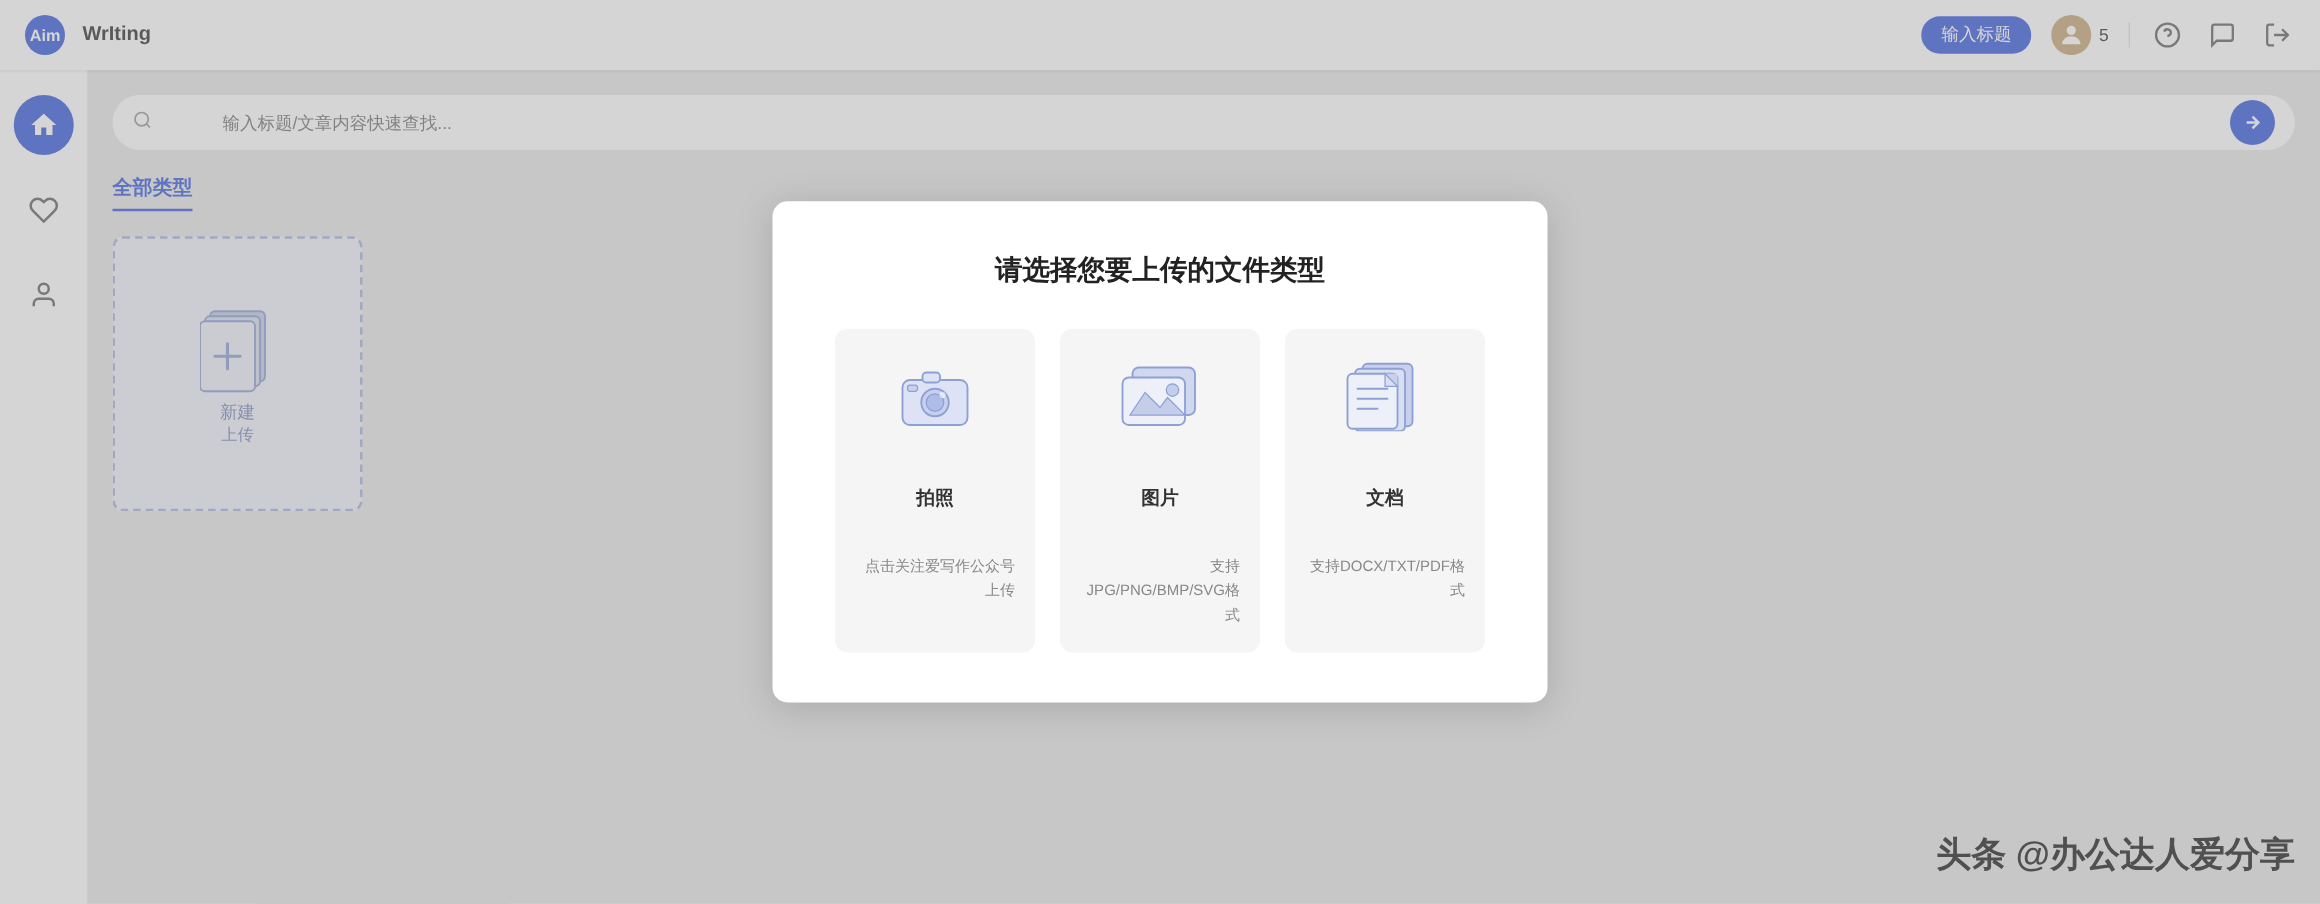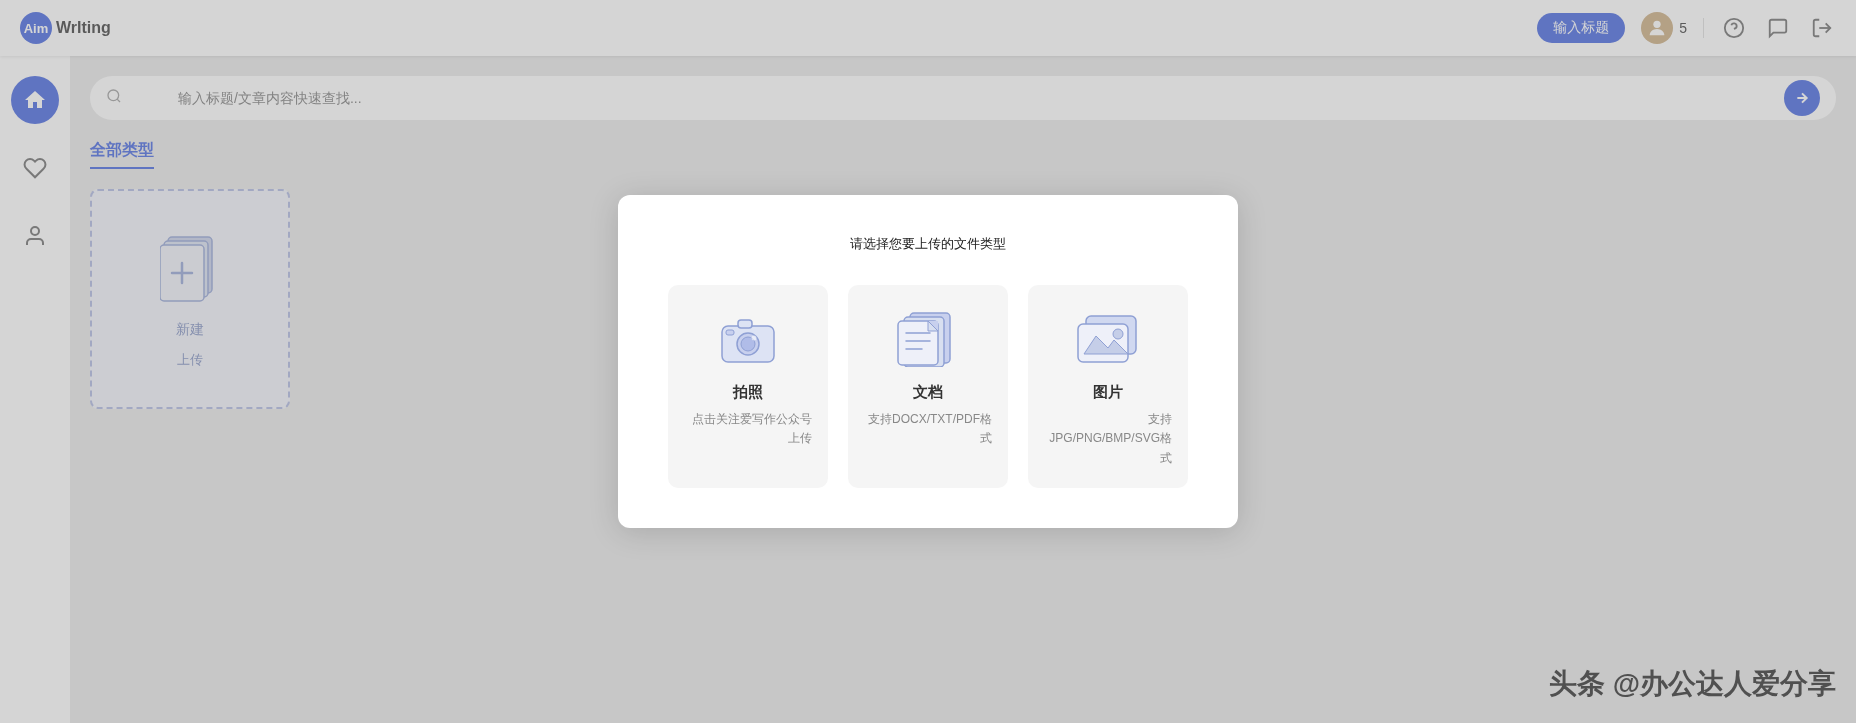--- a/index.html
+++ b/index.html
@@ -21,21 +21,21 @@
       display: flex;
       align-items: center;
       justify-content: space-between;
       padding: 0 20px;
       z-index: 10;
       box-shadow: 0 1px 3px rgba(0,0,0,0.1);
     }
     .logo {
       display: flex;
       align-items: center;
-      gap: 2px;
+      gap: 12px;
     }
     .logo-aim {
       background: #3b5ede;
       color: #fff;
       border-radius: 50%;
       width: 32px;
       height: 32px;
       display: flex;
       align-items: center;
       justify-content: center;
@@ -208,21 +208,20 @@
       width: 200px;
       height: 220px;
       border: 2px dashed #aab4e0;
       border-radius: 8px;
       background: #f0f2fa;
       display: flex;
       flex-direction: column;
       align-items: center;
       justify-content: center;
       cursor: pointer;
-      gap: 12px;
     }
     .new-card-icon {
       width: 70px;
       height: 80px;
       display: flex;
       align-items: center;
       justify-content: center;
     }
     .new-card-label {
       font-size: 14px;
@@ -255,40 +254,41 @@
     }
     .modal {
       background: #fff;
       border-radius: 12px;
       padding: 40px 50px;
       width: 620px;
       box-shadow: 0 4px 30px rgba(0,0,0,0.15);
     }
     .modal-title {
       text-align: center;
-      font-size: 13px;
-      font-weight: 400;
+      font-size: 22px;
+      font-weight: 700;
       color: #222;
       margin-bottom: 32px;
     }
     .modal-options {
       display: flex;
       gap: 20px;
       justify-content: center;
     }
     .option-card {
       width: 160px;
       background: #f5f5f5;
       border-radius: 10px;
       padding: 24px 16px 20px;
       display: flex;
       flex-direction: column;
       align-items: center;
       cursor: pointer;
       transition: box-shadow 0.2s;
+      gap: 28px;
     }
     .option-icon {
       width: 70px;
       height: 60px;
       margin-bottom: 14px;
       display: flex;
       align-items: center;
       justify-content: center;
     }
     .option-name {
@@ -425,53 +425,53 @@
 
             <circle cx="38" cy="26" r="2.5" fill="white" opacity="0.6"></circle>
           </svg>
         </div>
         <div class="option-name">拍照</div>
         <div class="option-desc">点击关注爱写作公众号上传</div>
       </div>
 
       <div class="option-card">
         <div class="option-icon">
+          <svg width="68" height="54" viewBox="0 0 68 54" fill="none">
+
+            <rect x="12" y="4" width="50" height="38" rx="5" fill="#d0d8f0" stroke="#8fa0d4" stroke-width="1.5"></rect>
+
+            <rect x="4" y="12" width="50" height="38" rx="5" fill="#eef0f9" stroke="#8fa0d4" stroke-width="1.5"></rect>
+
+            <path d="M10 42 L22 24 L34 36 L40 28 L54 42Z" fill="#c5cee8" stroke="#8fa0d4" stroke-width="1"></path>
+
+            <circle cx="44" cy="22" r="5" fill="#c5cee8" stroke="#8fa0d4" stroke-width="1"></circle>
+          </svg>
+        </div>
+        <div class="option-name">图片</div>
+        <div class="option-desc">支持JPG/PNG/BMP/SVG格式</div>
+      </div>
+
+      <div class="option-card">
+        <div class="option-icon">
           <svg width="68" height="56" viewBox="0 0 68 56" fill="none">
 
             <rect x="16" y="2" width="40" height="50" rx="4" fill="#c8d0ee" stroke="#8fa0d4" stroke-width="1.5"></rect>
 
             <rect x="10" y="6" width="40" height="50" rx="4" fill="#d8dff0" stroke="#8fa0d4" stroke-width="1.5"></rect>
 
             <rect x="4" y="10" width="40" height="44" rx="4" fill="#eef0f9" stroke="#8fa0d4" stroke-width="1.5"></rect>
 
             <line x1="12" y1="22" x2="36" y2="22" stroke="#8fa0d4" stroke-width="1.5" stroke-linecap="round"></line>
             <line x1="12" y1="30" x2="36" y2="30" stroke="#8fa0d4" stroke-width="1.5" stroke-linecap="round"></line>
             <line x1="12" y1="38" x2="28" y2="38" stroke="#8fa0d4" stroke-width="1.5" stroke-linecap="round"></line>
 
             <path d="M34 10 L44 10 L44 20 Z" fill="#c8d0ee"></path>
             <path d="M34 10 L44 20 L34 20 Z" fill="#d8dff0" stroke="#8fa0d4" stroke-width="1"></path>
           </svg>
         </div>
         <div class="option-name">文档</div>
         <div class="option-desc">支持DOCX/TXT/PDF格式</div>
       </div>
-
-      <div class="option-card">
-        <div class="option-icon">
-          <svg width="68" height="54" viewBox="0 0 68 54" fill="none">
-
-            <rect x="12" y="4" width="50" height="38" rx="5" fill="#d0d8f0" stroke="#8fa0d4" stroke-width="1.5"></rect>
-
-            <rect x="4" y="12" width="50" height="38" rx="5" fill="#eef0f9" stroke="#8fa0d4" stroke-width="1.5"></rect>
-
-            <path d="M10 42 L22 24 L34 36 L40 28 L54 42Z" fill="#c5cee8" stroke="#8fa0d4" stroke-width="1"></path>
-
-            <circle cx="44" cy="22" r="5" fill="#c5cee8" stroke="#8fa0d4" stroke-width="1"></circle>
-          </svg>
-        </div>
-        <div class="option-name">图片</div>
-        <div class="option-desc">支持JPG/PNG/BMP/SVG格式</div>
-      </div>
     </div>
   </div>
 </div>
 
 <div class="watermark">头条 @办公达人爱分享</div>
 
 </body></html>

